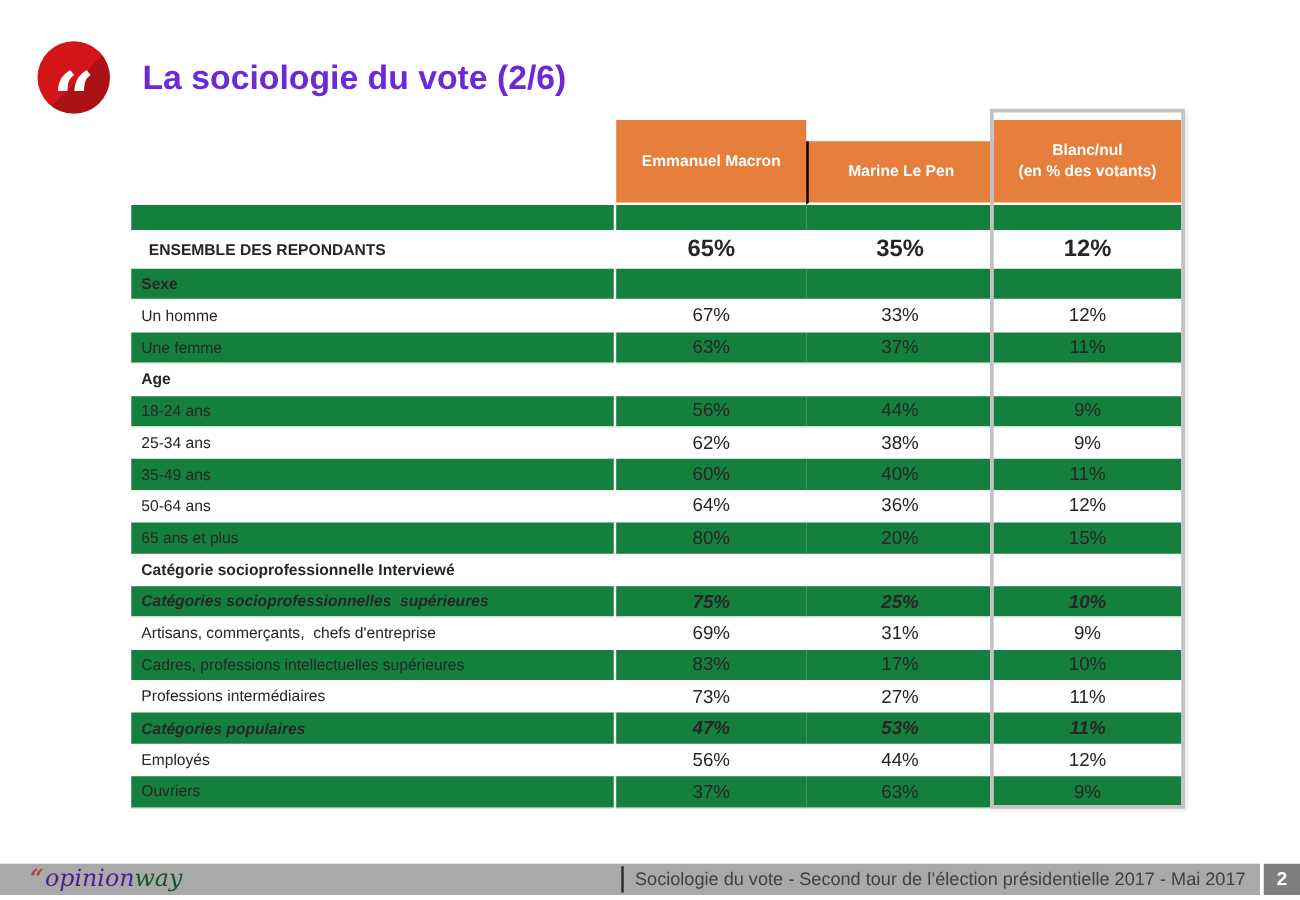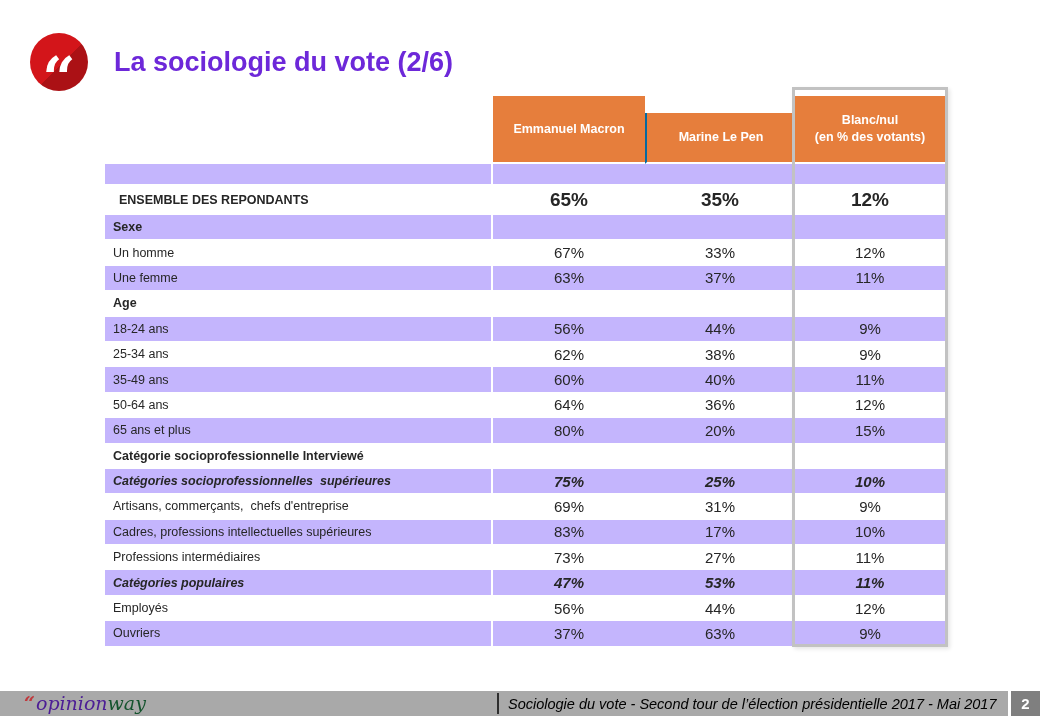--- a/index.html
+++ b/index.html
@@ -49,31 +49,31 @@
     display:grid;grid-template-columns:388px 152px 150px 150px;
   }
   .thead{height:68px;}
   .hcell{
     background:#e67e3c;color:#ffffff;font-weight:700;font-size:12.5px;
     display:flex;align-items:center;justify-content:center;
     text-align:center;white-space:pre-line;line-height:1.35;
     border-bottom:2px solid #ffffff;box-sizing:border-box;
   }
   .hcell.empty{background:transparent;border-bottom:none;}
-  .hcell.sep{border-left:2px solid #0369a1;margin-top:17px;}
+  .hcell.sep{border-left:2px solid #000000;margin-top:17px;}
   .spacer-row{height:21px;}
   .spacer-row .cell{background:#f2f2f2;}
   .trow{height:25.4px;box-sizing:border-box;}
   .cell{
     display:flex;align-items:center;
     font-size:12.5px;color:#262626;
     border-bottom:1px solid #ffffff;box-sizing:border-box;
     background:#ffffff;
   }
-  .stripe .cell{background:#c4b5fd;}
+  .stripe .cell{background:#15803d;}
   .cell.label{padding-left:8px;border-right:2px solid #ffffff;white-space:pre-wrap;}
   .cell.value{justify-content:center;font-size:15px;}
   .trow.ensemble{height:30px;}
   .trow.ensemble .cell{font-weight:700;}
   .trow.ensemble .cell.label{padding-left:14px;}
   .trow.ensemble .cell.value{font-size:19px;}
   .trow.section .cell.label{font-weight:700;}
   .trow.emphasis .cell{font-weight:700;font-style:italic;}
 
   
@@ -92,21 +92,21 @@
   }
   .logo .lq{color:#c0393d;font-weight:700;margin-right:1px;}
   .logo .lopinion{color:#4c1d95;}
   .logo .lway{color:#14532d;}
   .caption-wrap{
     position:absolute;left:497px;top:2px;bottom:2px;
     display:flex;align-items:center;
     border-left:2px solid #2e2e2e;padding-left:9px;
   }
   .caption{
-    color:#000000;font-style:italic;font-size:14.5px;white-space:nowrap;
+    color:#404040;font-size:14.5px;white-space:nowrap;
   }
   .page-box{
     width:29px;margin-left:3px;background:#7f7f7f;
     display:flex;align-items:center;justify-content:center;
     color:#ffffff;font-weight:700;font-size:15px;
   }
 </style>
 </head>
 <body>
 

